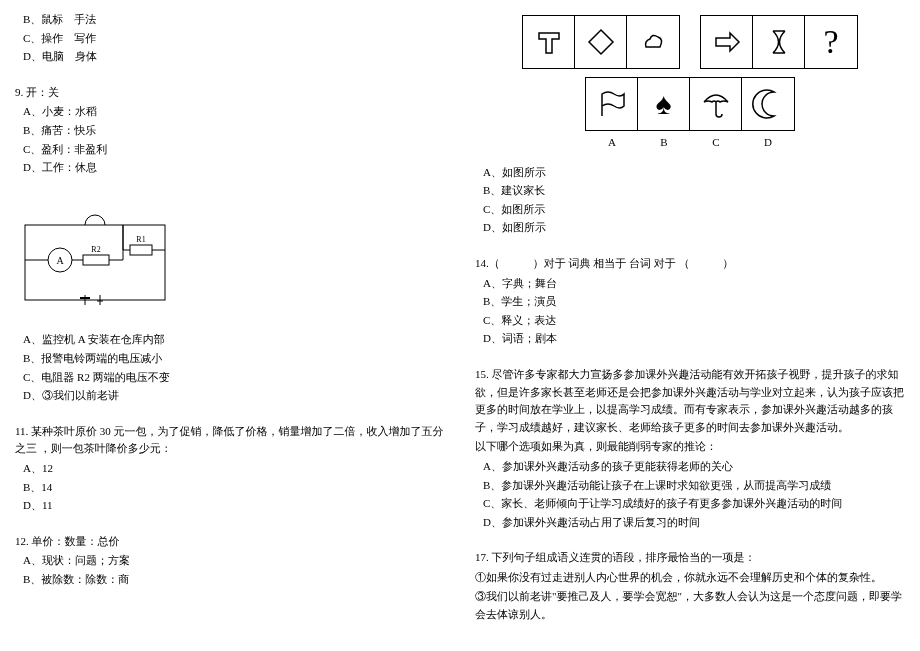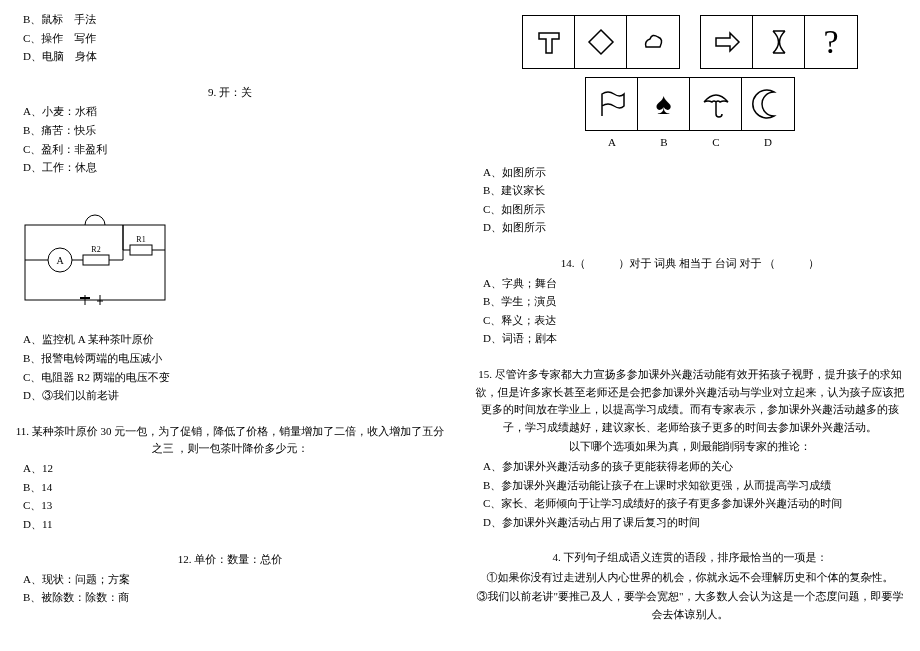--- a/index.html
+++ b/index.html
@@ -19,21 +19,20 @@
     }
     .question-block {
       margin-bottom: 18px;
     }
     .option-line {
       display: block;
       margin: 1px 8px;
     }
     .q-text {
       margin-bottom: 2px;
-      text-align: center;
     }
     .circuit-diagram {
       margin: 10px 0;
       width: 160px;
       height: 110px;
     }
     .figure-row {
       display: flex;
       gap: 20px;
       margin: 5px 0 8px 0;
@@ -134,31 +133,30 @@
       <line x1="115" y1="45" x2="108" y2="45" stroke="#000" stroke-width="1"></line>
       <line x1="108" y1="45" x2="108" y2="20" stroke="#000" stroke-width="1"></line>
 
       <line x1="70" y1="90" x2="70" y2="100" stroke="#000" stroke-width="1"></line>
       <line x1="65" y1="93" x2="75" y2="93" stroke="#000" stroke-width="2"></line>
       <line x1="85" y1="90" x2="85" y2="100" stroke="#000" stroke-width="1"></line>
       <line x1="82" y1="96" x2="88" y2="96" stroke="#000" stroke-width="1"></line>
       <line x1="70" y1="95" x2="10" y2="95" stroke="#000" stroke-width="0"></line>
     </svg>
 
-    <span class="option-line">A、监控机 A 某种茶叶原价</span>
+    <span class="option-line">A、监控机 A 安装在仓库内部</span>
     <span class="option-line">B、报警电铃两端的电压减小</span>
     <span class="option-line">C、电阻器 R2 两端的电压不变</span>
     <span class="option-line">D、③我们以前老讲</span>
   </div>
 
   <div class="question-block">
     <div class="q-text">11. 某种茶叶原价 30 元一包，为了促销，降低了价格，销量增加了二倍，收入增加了五分之三 ，则一包茶叶降价多少元：</div>
     <span class="option-line">A、12</span>
     <span class="option-line">B、14</span>
-    <span class="option-line">C、13</span>
     <span class="option-line">D、11</span>
   </div>
 
   <div class="question-block">
     <div class="q-text">12. 单价：数量：总价</div>
     <span class="option-line">A、现状：问题；方案</span>
     <span class="option-line">B、被除数：除数：商</span>
 
   </div>
 
@@ -244,19 +242,19 @@
   <div class="question-block">
     <div class="q-text">15. 尽管许多专家都大力宣扬多参加课外兴趣活动能有效开拓孩子视野，提升孩子的求知欲，但是许多家长甚至老师还是会把参加课外兴趣活动与学业对立起来，认为孩子应该把更多的时间放在学业上，以提高学习成绩。而有专家表示，参加课外兴趣活动越多的孩子，学习成绩越好，建议家长、老师给孩子更多的时间去参加课外兴趣活动。</div>
     <div class="q-text">以下哪个选项如果为真，则最能削弱专家的推论：</div>
     <span class="option-line">A、参加课外兴趣活动多的孩子更能获得老师的关心</span>
     <span class="option-line">B、参加课外兴趣活动能让孩子在上课时求知欲更强，从而提高学习成绩</span>
     <span class="option-line">C、家长、老师倾向于让学习成绩好的孩子有更多参加课外兴趣活动的时间</span>
     <span class="option-line">D、参加课外兴趣活动占用了课后复习的时间</span>
   </div>
 
   <div class="question-block">
-    <div class="q-text">4. 下列句子组成语义连贯的语段，排序最恰当的一项是：</div>
+    <div class="q-text">17. 下列句子组成语义连贯的语段，排序最恰当的一项是：</div>
     <div class="q-text">①如果你没有过走进别人内心世界的机会，你就永远不会理解历史和个体的复杂性。</div>
     <div class="q-text">③我们以前老讲"要推己及人，要学会宽恕"，大多数人会认为这是一个态度问题，即要学会去体谅别人。</div>
 
   </div>
 
 </div>
 
 </body></html>

